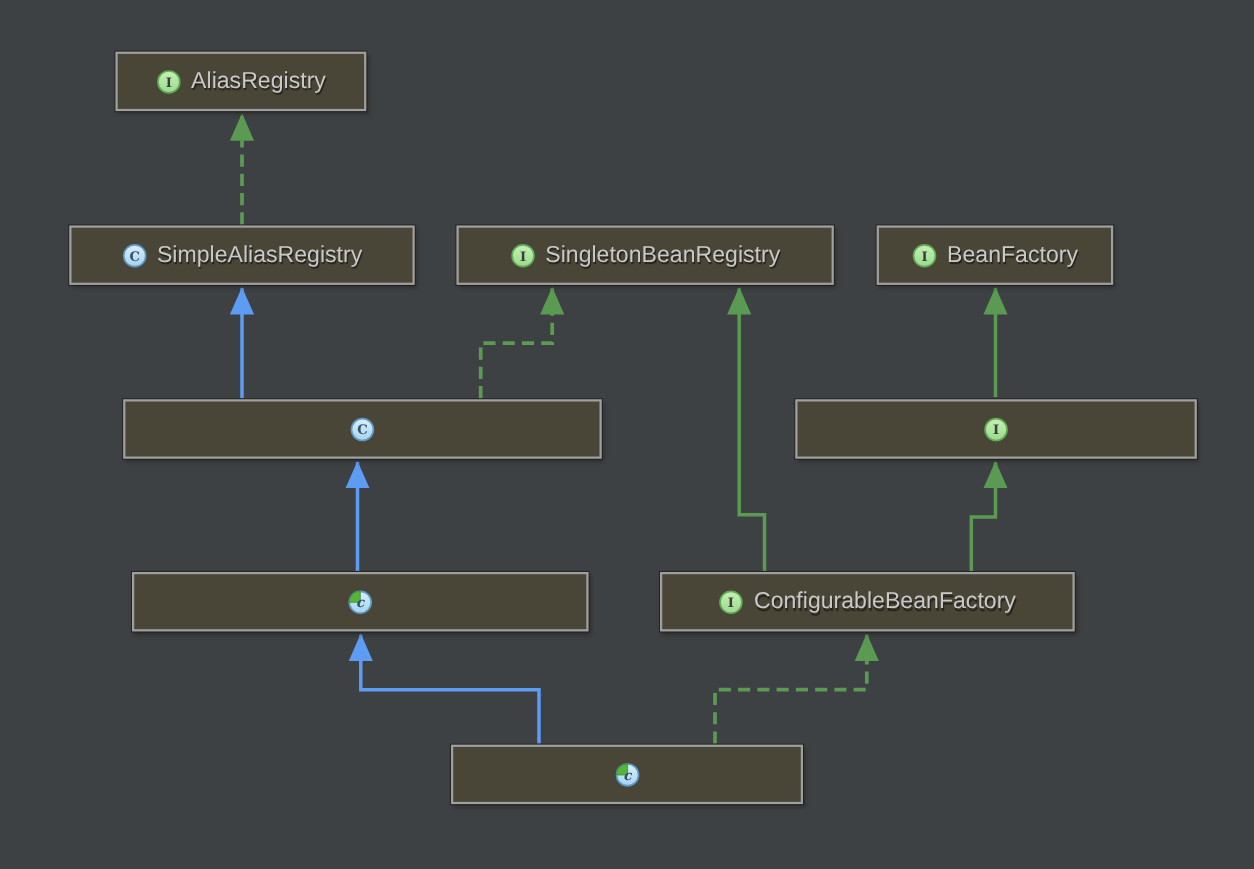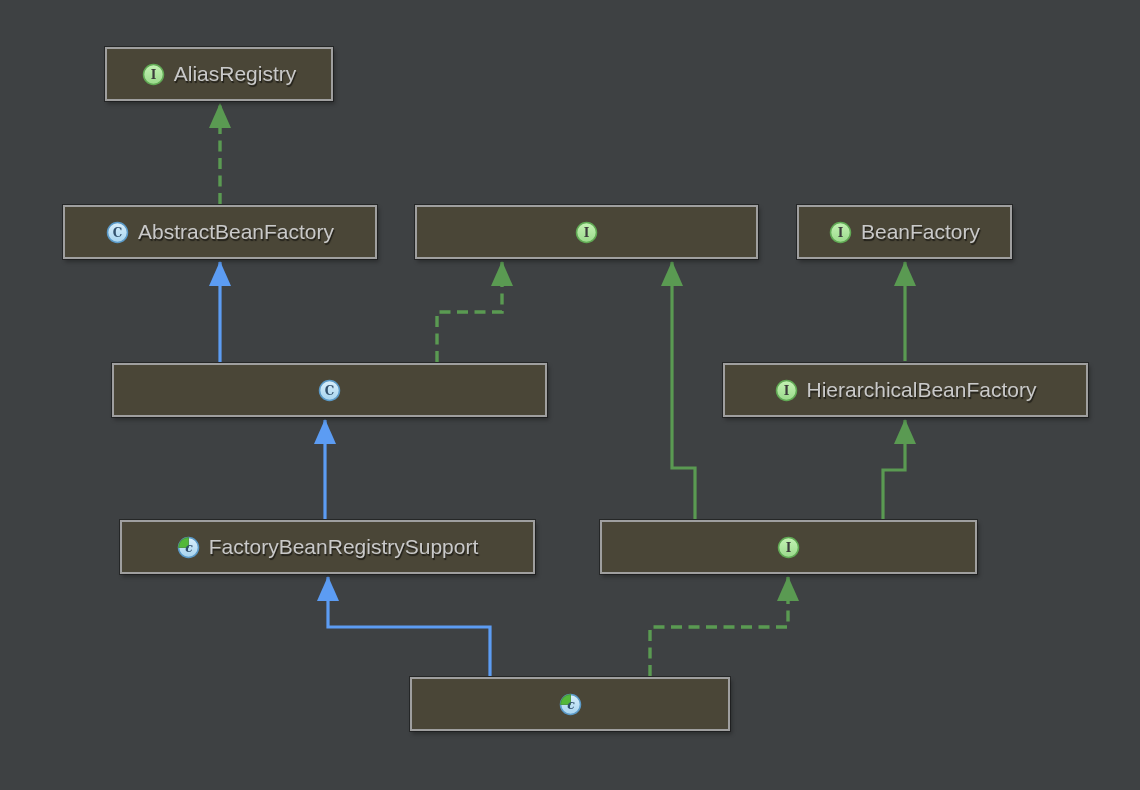--- a/index.html
+++ b/index.html
@@ -77,33 +77,34 @@
       <span class="icon"><svg viewBox="0 0 24 24" width="23" height="23">
           <defs>
             <linearGradient id="gC" x1="0" y1="0" x2="0" y2="1">
               <stop offset="0" stop-color="#d9effb"></stop>
               <stop offset="1" stop-color="#a7d4ef"></stop>
             </linearGradient>
           </defs>
           <circle cx="12" cy="12" r="10.4" fill="url(#gC)" stroke="#5b9ac8" stroke-width="1.6"></circle>
           <text x="12" y="16.6" text-anchor="middle" font-family="DejaVu Serif, serif" font-size="12.5" font-weight="bold" fill="#33526e">C</text>
         </svg></span>
-      <span class="label">AbstractBeanFactory</span>
+      <span class="label">SimpleAliasRegistry</span>
     </div>
     <div class="node" style="left: 415px; top: 205px; width: 343px; height: 54px; background: rgb(74, 70, 55); border-color: rgb(159, 159, 159); color: rgb(201, 201, 201);">
       <span class="icon"><svg viewBox="0 0 24 24" width="23" height="23">
           <defs>
             <linearGradient id="gI" x1="0" y1="0" x2="0" y2="1">
               <stop offset="0" stop-color="#c4f2b4"></stop>
               <stop offset="1" stop-color="#9ada8b"></stop>
             </linearGradient>
           </defs>
           <circle cx="12" cy="12" r="10.4" fill="url(#gI)" stroke="#61aa55" stroke-width="1.6"></circle>
           <text x="12" y="16.6" text-anchor="middle" font-family="DejaVu Serif, serif" font-size="12.5" font-weight="bold" fill="#3c3c3c">I</text>
         </svg></span>
+      <span class="label">SingletonBeanRegistry</span>
     </div>
     <div class="node" style="left: 797px; top: 205px; width: 215px; height: 54px; background: rgb(74, 70, 55); border-color: rgb(159, 159, 159); color: rgb(201, 201, 201);">
       <span class="icon"><svg viewBox="0 0 24 24" width="23" height="23">
           <defs>
             <linearGradient id="gI" x1="0" y1="0" x2="0" y2="1">
               <stop offset="0" stop-color="#c4f2b4"></stop>
               <stop offset="1" stop-color="#9ada8b"></stop>
             </linearGradient>
           </defs>
           <circle cx="12" cy="12" r="10.4" fill="url(#gI)" stroke="#61aa55" stroke-width="1.6"></circle>
@@ -127,47 +128,46 @@
       <span class="icon"><svg viewBox="0 0 24 24" width="23" height="23">
           <defs>
             <linearGradient id="gI" x1="0" y1="0" x2="0" y2="1">
               <stop offset="0" stop-color="#c4f2b4"></stop>
               <stop offset="1" stop-color="#9ada8b"></stop>
             </linearGradient>
           </defs>
           <circle cx="12" cy="12" r="10.4" fill="url(#gI)" stroke="#61aa55" stroke-width="1.6"></circle>
           <text x="12" y="16.6" text-anchor="middle" font-family="DejaVu Serif, serif" font-size="12.5" font-weight="bold" fill="#3c3c3c">I</text>
         </svg></span>
-      <span class="label">HierarchicalBeanFactory</span>
     </div>
     <div class="node" style="left: 120px; top: 520px; width: 415px; height: 54px; background: rgb(74, 70, 55); border-color: rgb(159, 159, 159); color: rgb(201, 201, 201);">
       <span class="icon"><svg viewBox="0 0 24 24" width="23" height="23">
           <defs>
             <linearGradient id="gA" x1="0" y1="0" x2="0" y2="1">
               <stop offset="0" stop-color="#d9effb"></stop>
               <stop offset="1" stop-color="#a7d4ef"></stop>
             </linearGradient>
           </defs>
           <circle cx="12" cy="12" r="10.4" fill="url(#gA)" stroke="#5b9ac8" stroke-width="1.6"></circle>
           <path d="M12,12 L1.6,12 A10.4,10.4 0 0 1 12,1.6 Z" fill="#53b83a" stroke="#3f8f2d" stroke-width="0.8"></path>
           <text x="12.6" y="16.4" text-anchor="middle" font-family="DejaVu Serif, serif" font-size="13" font-style="italic" font-weight="bold" fill="#31506d">c</text>
         </svg></span>
-      <span class="label">FactoryBeanRegistrySupport</span>
     </div>
     <div class="node" style="left: 600px; top: 520px; width: 377px; height: 54px; background: rgb(74, 70, 55); border-color: rgb(159, 159, 159); color: rgb(201, 201, 201);">
       <span class="icon"><svg viewBox="0 0 24 24" width="23" height="23">
           <defs>
             <linearGradient id="gI" x1="0" y1="0" x2="0" y2="1">
               <stop offset="0" stop-color="#c4f2b4"></stop>
               <stop offset="1" stop-color="#9ada8b"></stop>
             </linearGradient>
           </defs>
           <circle cx="12" cy="12" r="10.4" fill="url(#gI)" stroke="#61aa55" stroke-width="1.6"></circle>
           <text x="12" y="16.6" text-anchor="middle" font-family="DejaVu Serif, serif" font-size="12.5" font-weight="bold" fill="#3c3c3c">I</text>
         </svg></span>
+      <span class="label">ConfigurableBeanFactory</span>
     </div>
     <div class="node" style="left: 410px; top: 677px; width: 320px; height: 54px; background: rgb(74, 70, 55); border-color: rgb(159, 159, 159); color: rgb(201, 201, 201);">
       <span class="icon"><svg viewBox="0 0 24 24" width="23" height="23">
           <defs>
             <linearGradient id="gA" x1="0" y1="0" x2="0" y2="1">
               <stop offset="0" stop-color="#d9effb"></stop>
               <stop offset="1" stop-color="#a7d4ef"></stop>
             </linearGradient>
           </defs>
           <circle cx="12" cy="12" r="10.4" fill="url(#gA)" stroke="#5b9ac8" stroke-width="1.6"></circle>

